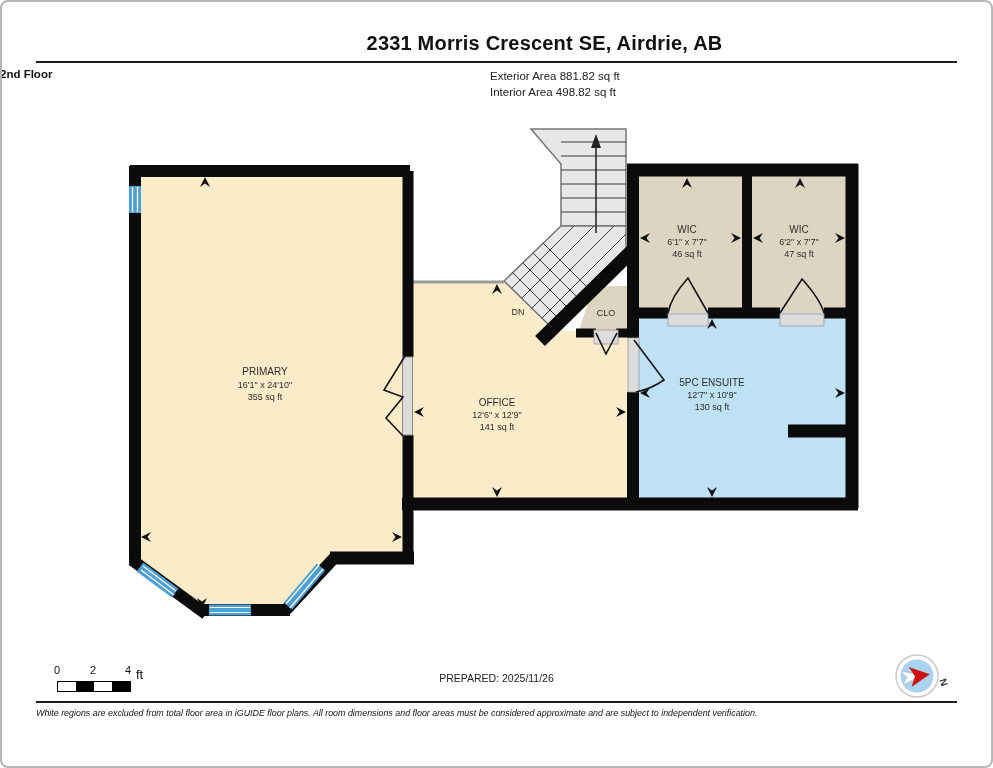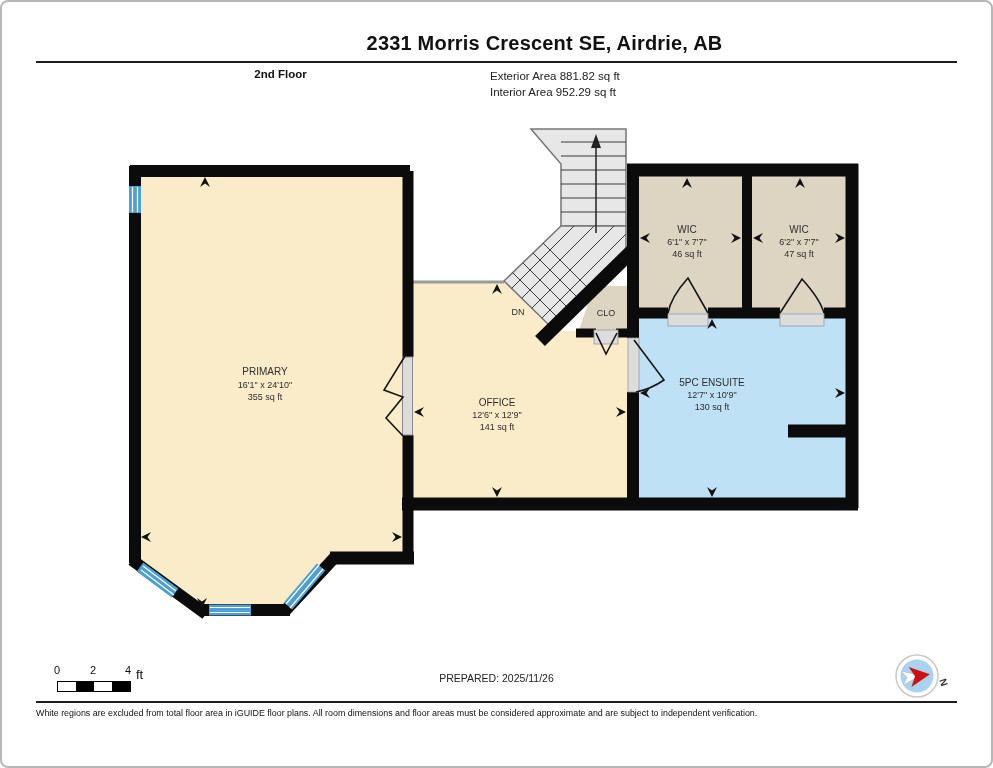--- a/index.html
+++ b/index.html
@@ -2,47 +2,47 @@
 <html><head>
 <meta charset="utf-8">
 <style>
   html,body{margin:0;padding:0;background:#fff;}
   body{width:993px;height:768px;position:relative;font-family:"Liberation Sans",sans-serif;color:#1a1a1a;overflow:hidden;}
   .frame{position:absolute;inset:0;border:2px solid #b7b7b7;border-radius:8px;pointer-events:none;}
   .title{position:absolute;top:32px;left:0;width:100%;text-align:center;font-size:20px;font-weight:bold;letter-spacing:.2px;color:#111;padding-left:48px;}
   .rule{position:absolute;left:36px;right:36px;height:0;border-top:2px solid #1c1c1c;}
   .rule-top{top:61px;}
   .rule-bottom{top:701px;}
-  .floor-label{position:absolute;top:68px;left:0;width:497px;text-align:center;font-size:11.5px;font-weight:bold;color:#111;padding-left:32px;}
+  .floor-label{position:absolute;top:68px;left:0;width:497px;text-align:left;font-size:11.5px;font-weight:bold;color:#111;}
   .area-lines{position:absolute;top:68px;left:490px;font-size:11.5px;line-height:16px;color:#222;}
   .scalebar{position:absolute;left:50px;top:664px;width:110px;height:34px;font-size:11px;color:#111;}
   .sb-num{position:absolute;top:0;width:20px;text-align:center;}
   .sb-bar{position:absolute;top:17px;left:7px;width:72px;height:9px;border:1px solid #000;display:flex;}
   .sb-bar div{flex:1;}
   .sb-c0,.sb-c2{background:#fff;}
   .sb-c1,.sb-c3{background:#000;}
   .sb-ft{position:absolute;top:3px;left:86px;font-size:13px;}
   .prepared{position:absolute;top:672px;left:0;width:993px;text-align:center;font-size:10.5px;font-weight:500;color:#222;}
-  .disclaimer{position:absolute;top:708px;left:36px;right:20px;font-size:8.9px;color:#111;}
+  .disclaimer{position:absolute;top:708px;left:36px;right:20px;font-size:8.9px;color:#111;font-style:italic;}
   .compass{position:absolute;left:890px;top:650px;}
   svg.plan{position:absolute;left:0;top:0;}
   svg text{font-family:"Liberation Sans",sans-serif;fill:#2e2e2e;}
   .room-name{font-size:10px;}
   .room-dim{font-size:9px;}
   .small-label{font-size:9px;}
 </style>
 </head>
 <body>
 
 <div class="title">2331 Morris Crescent SE, Airdrie, AB</div>
 <div class="rule rule-top"></div>
 <div class="floor-label">2nd Floor</div>
 <div class="area-lines">
   <div>Exterior Area 881.82 sq ft</div>
-  <div>Interior Area 952.29 sq ft</div>
+  <div>Interior Area 498.82 sq ft</div>
 </div>
 
 <svg class="plan" width="993" height="768" viewBox="0 0 993 768">
 
   <defs>
     <clipPath id="winderClip">
       <polygon points="561,226 626,226 626,257 553,329 504,281"></polygon>
     </clipPath>
   </defs>
 

